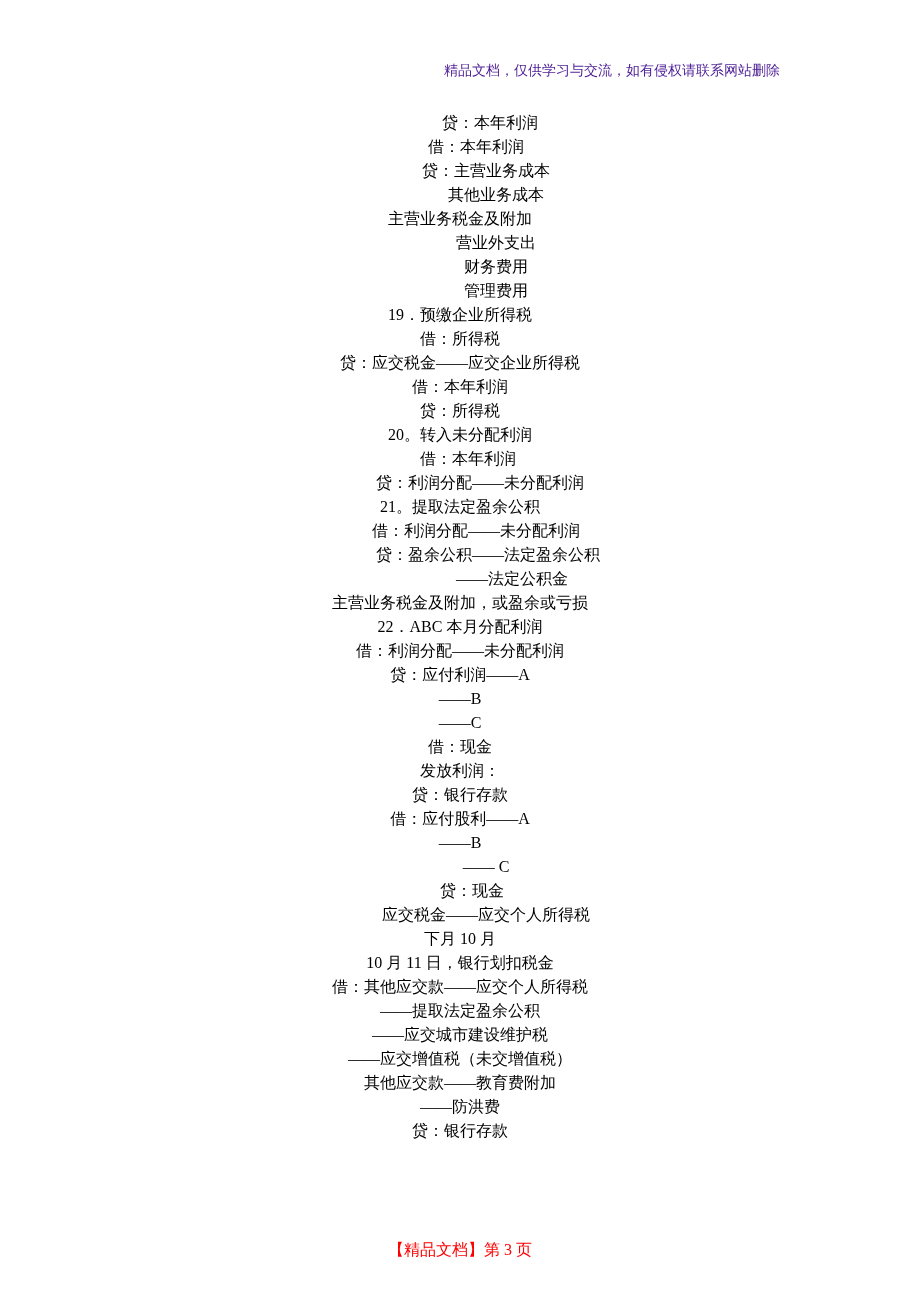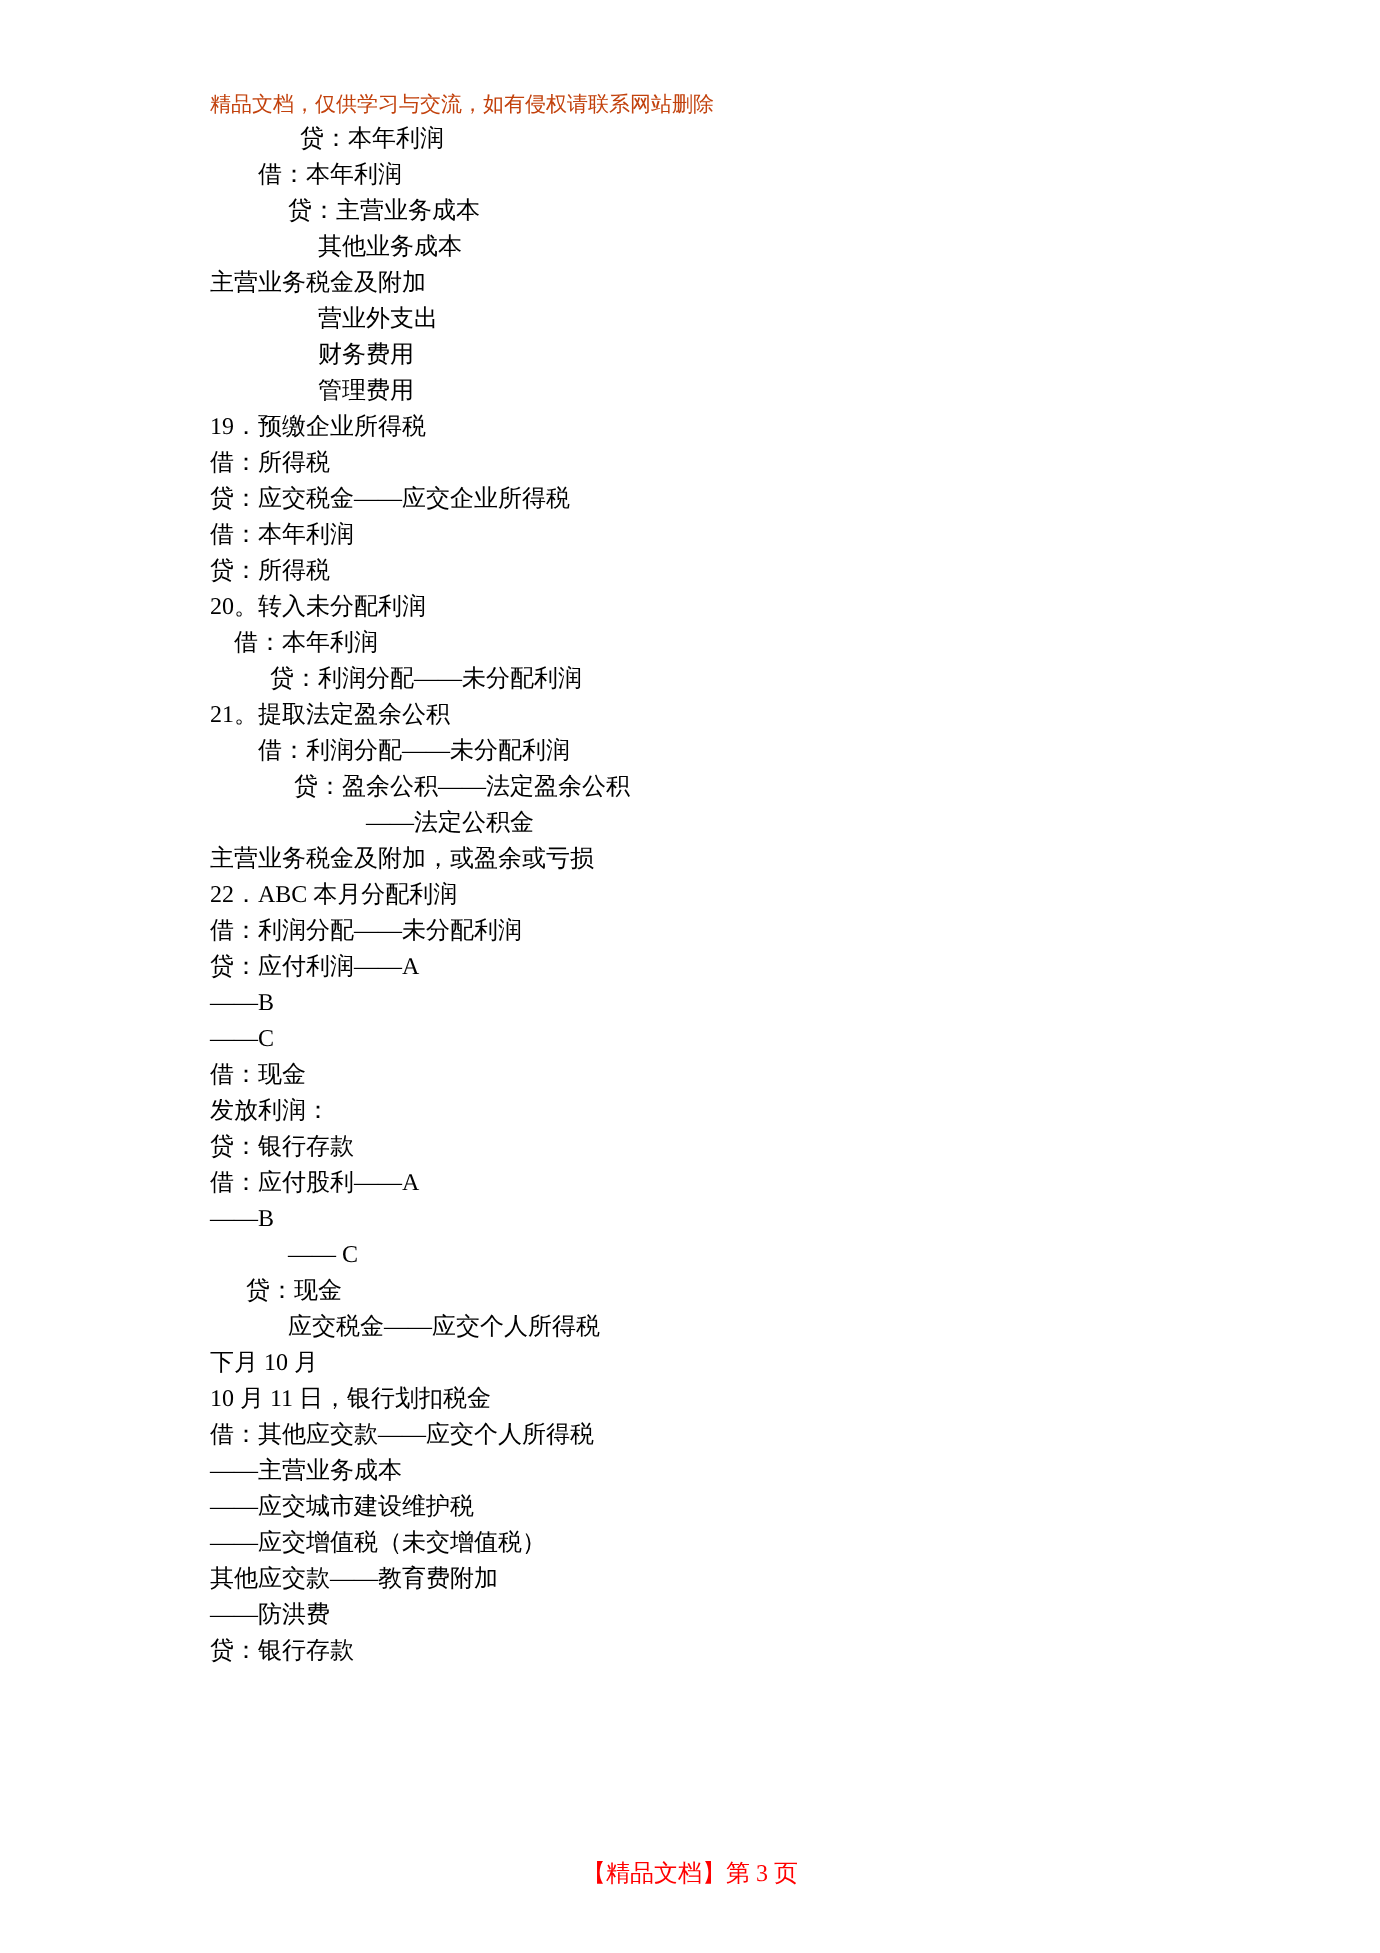--- a/index.html
+++ b/index.html
@@ -12,29 +12,31 @@
       background: #ffffff;
       width: 920px;
       height: 1302px;
       position: relative;
       padding: 60px 140px 40px 140px;
       font-size: 16px;
       line-height: 1.5;
       color: #000000;
     }
     .header {
-      text-align: left;
-      color: #c2410c;
+      text-align: right;
+      color: #4c1d95;
       font-size: 14px;
+      margin-bottom: 30px;
     }
     .content {
       color: #000000;
     }
     .line {
       white-space: pre;
+      text-align: center;
     }
     .footer {
       position: absolute;
       bottom: 40px;
       left: 0;
       right: 0;
       text-align: center;
       color: #ff0000;
       font-size: 16px;
     }
@@ -77,21 +79,21 @@
   <div class="line">发放利润：</div>
   <div class="line">贷：银行存款</div>
   <div class="line">借：应付股利——A</div>
   <div class="line">——B</div>
   <div class="line">             —— C</div>
   <div class="line">      贷：现金</div>
   <div class="line">             应交税金——应交个人所得税</div>
   <div class="line">下月 10 月</div>
   <div class="line">10 月 11 日，银行划扣税金</div>
   <div class="line">借：其他应交款——应交个人所得税</div>
-  <div class="line">——主营业务成本</div>
+  <div class="line">——提取法定盈余公积</div>
   <div class="line">——应交城市建设维护税</div>
   <div class="line">——应交增值税（未交增值税）</div>
   <div class="line">其他应交款——教育费附加</div>
   <div class="line">——防洪费</div>
   <div class="line">贷：银行存款</div>
 </div>
 
 <div class="footer">
   <span>【精品文档】第  3  页</span>
 </div>

